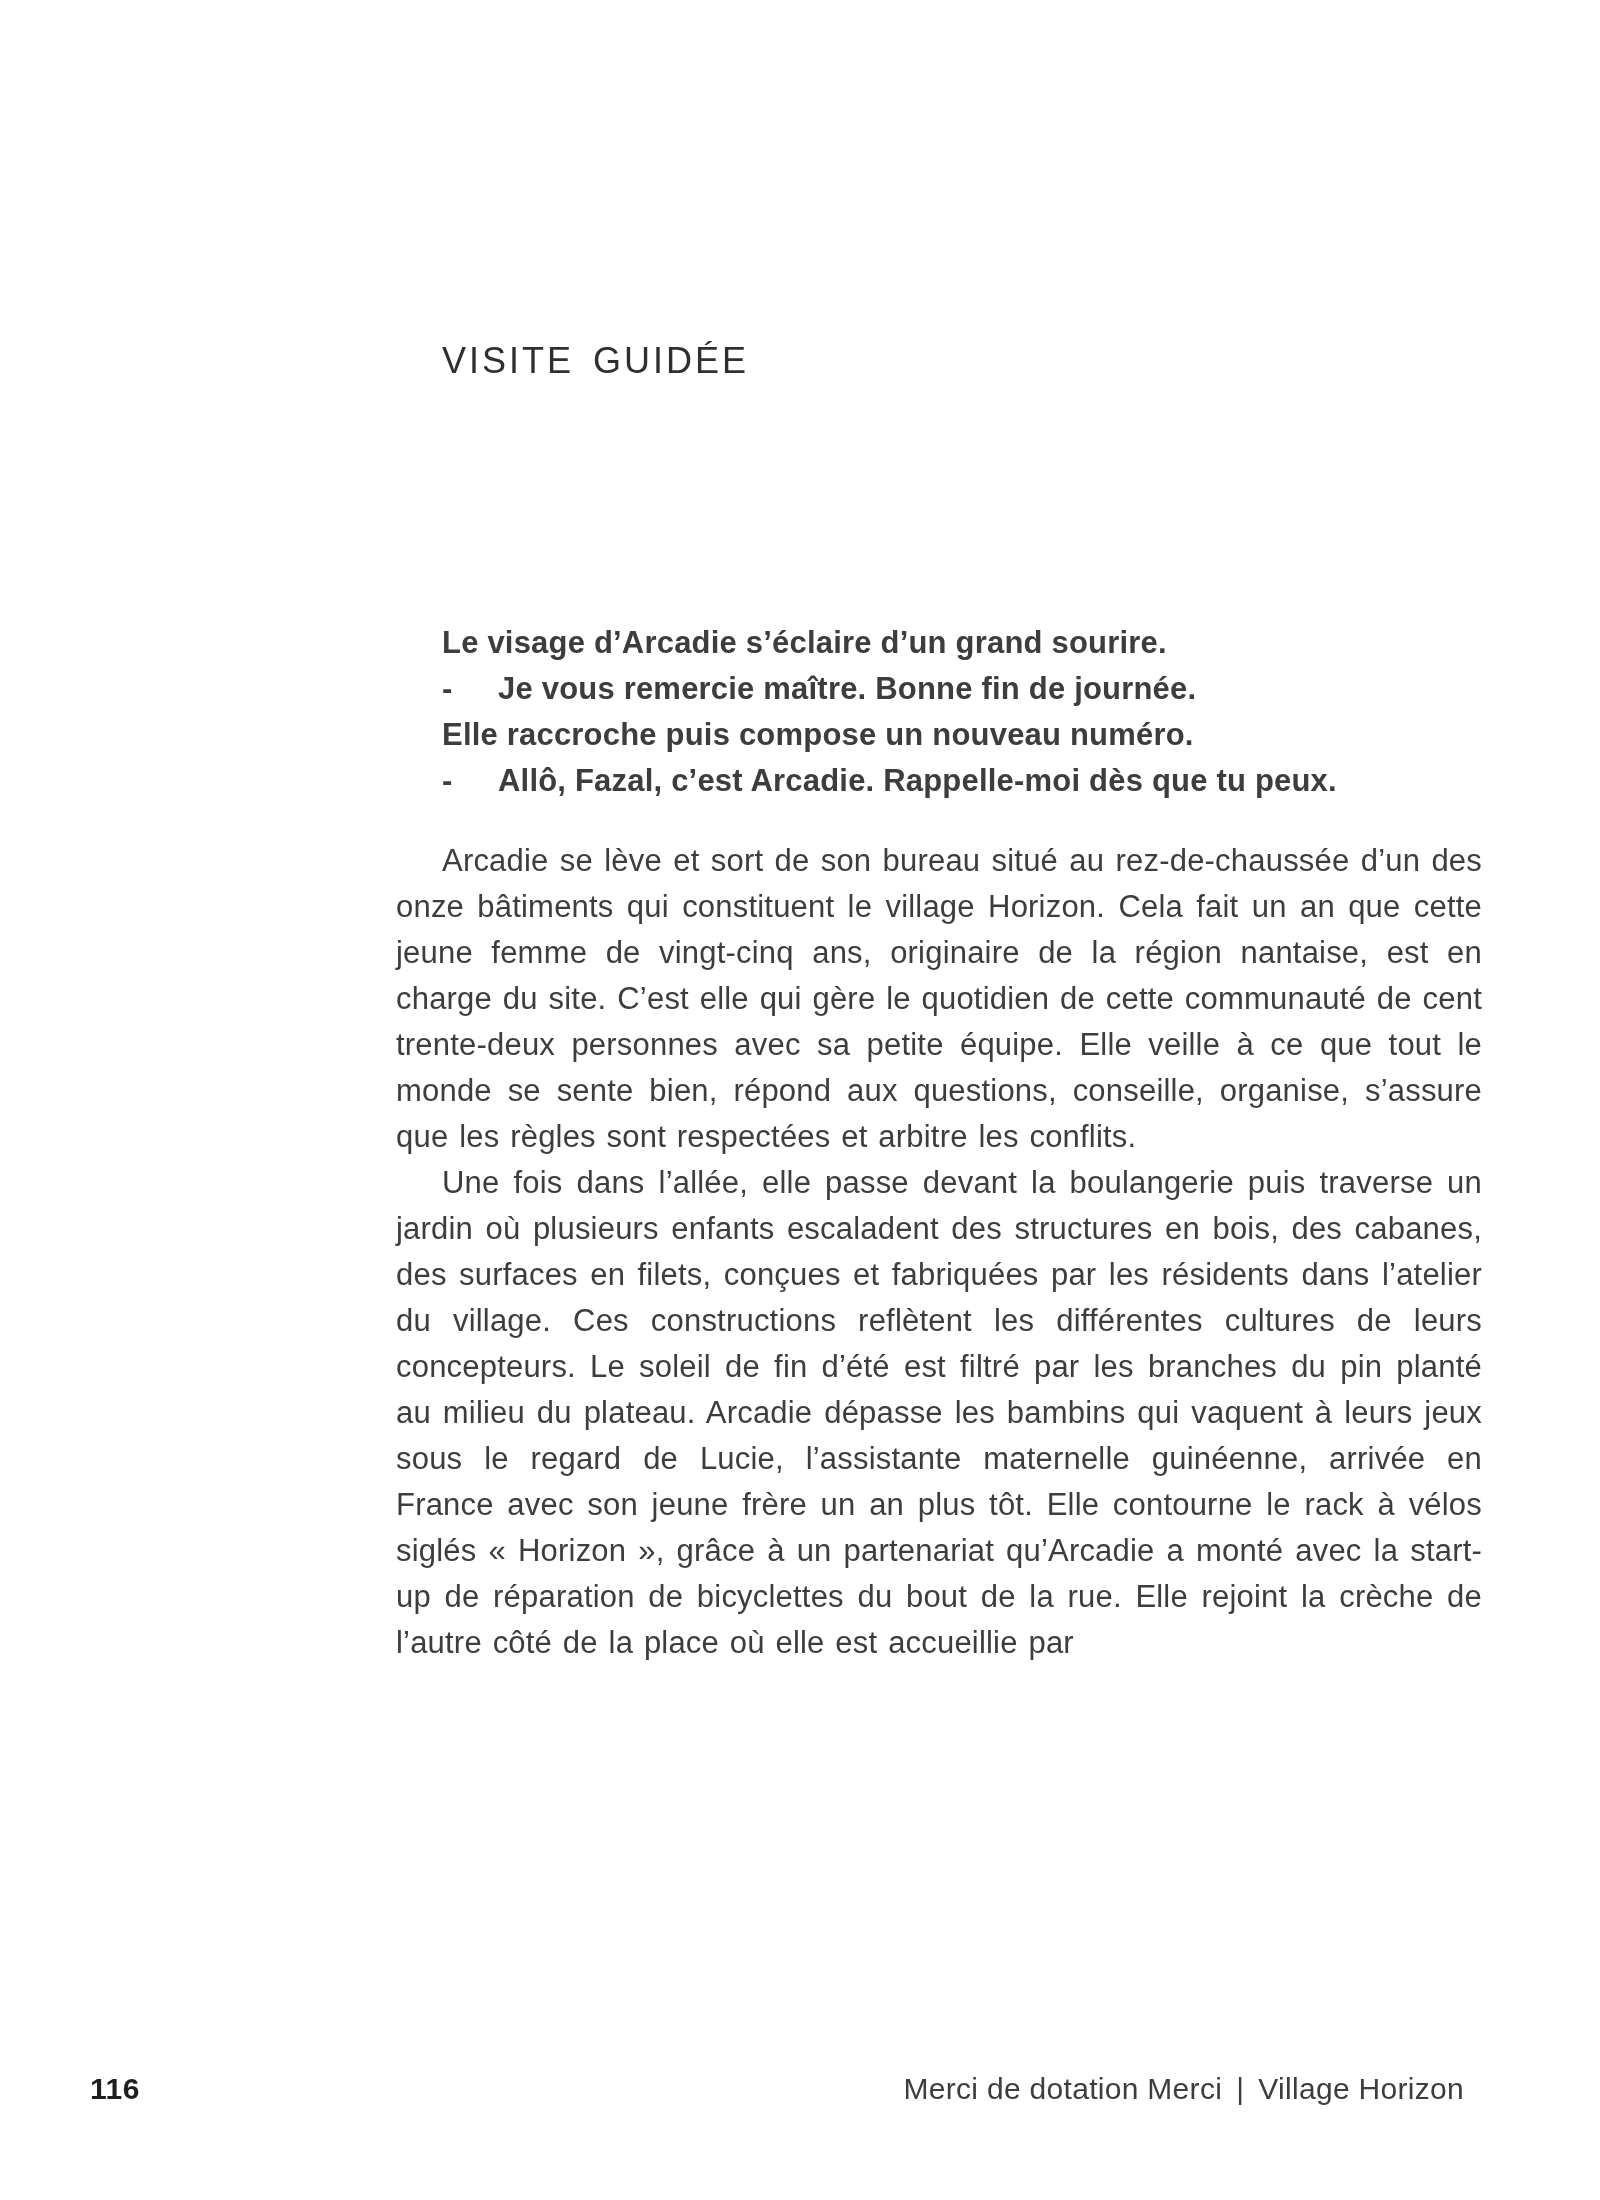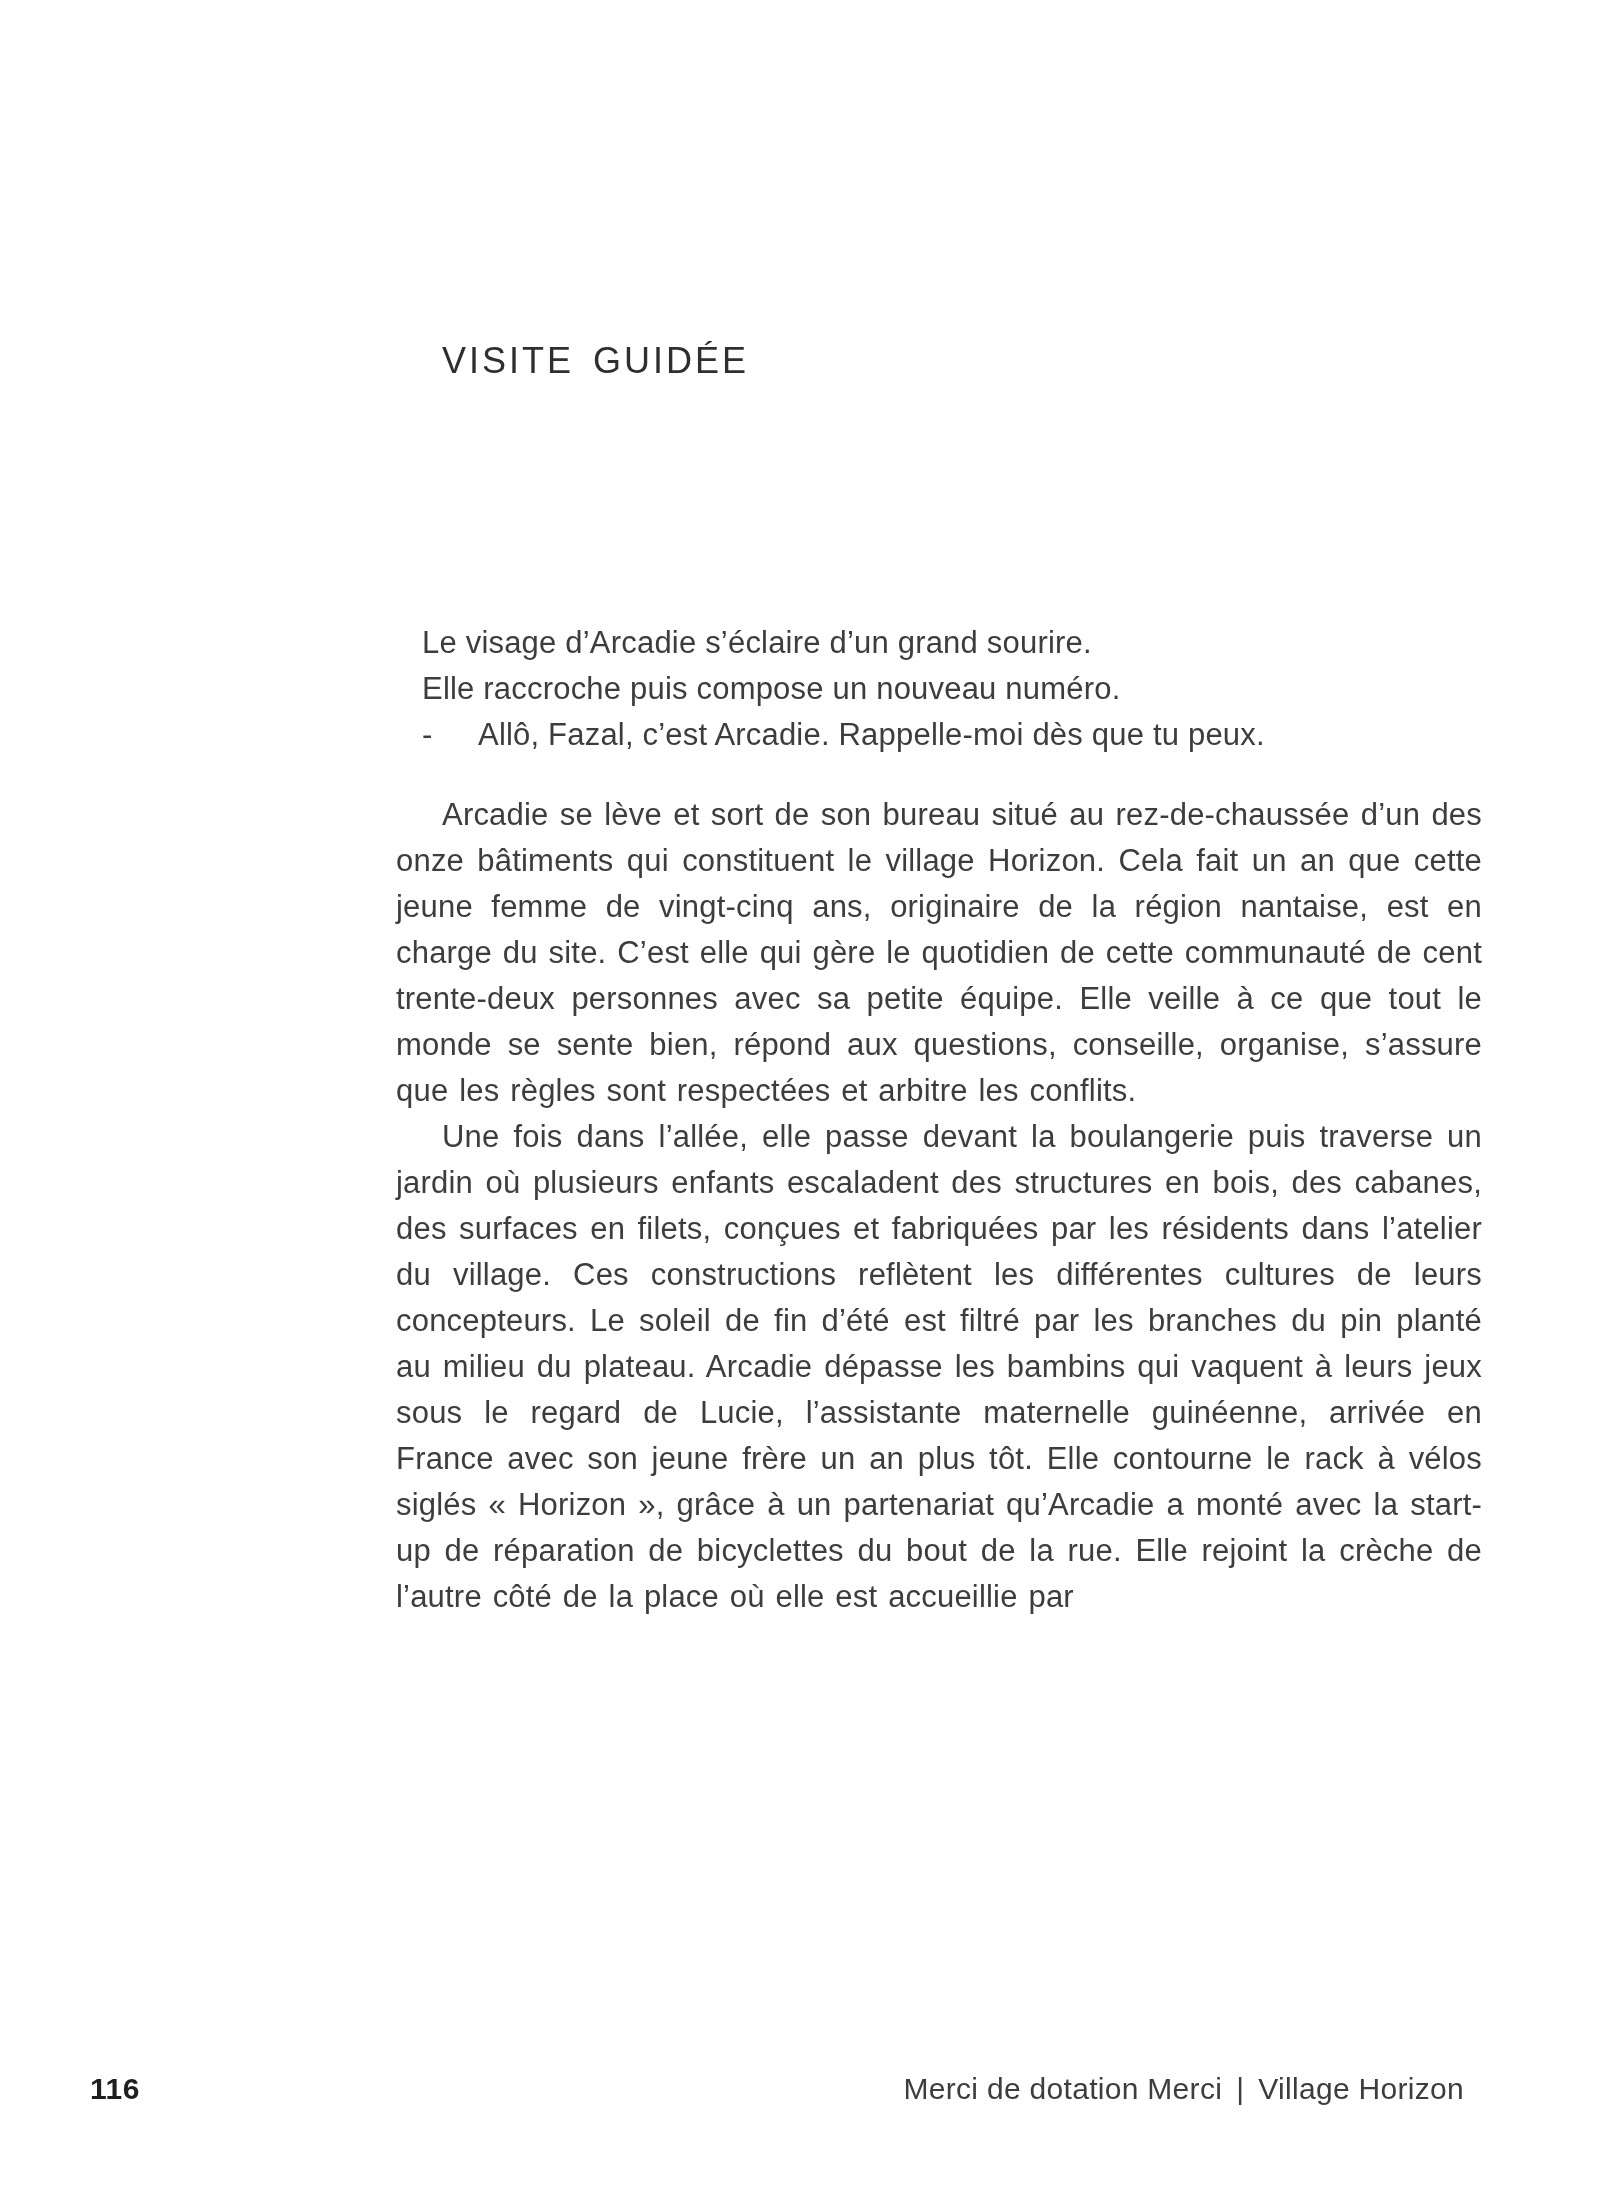--- a/index.html
+++ b/index.html
@@ -24,23 +24,23 @@
   }
   .title {
     font-size: 36px;
     font-weight: 400;
     letter-spacing: 3px;
     color: #2f2f2f;
     margin: 0 0 238px 46px;
     word-spacing: 6px;
   }
   .dialogue {
-    margin-left: 26px;
+    margin-left: 46px;
     font-size: 31px;
-    font-weight: 400;
+    font-weight: 700;
     line-height: 46px;
     letter-spacing: 0.2px;
   }
   .dialogue-line {
     white-space: nowrap;
   }
   .dash:not(:empty) {
     display: inline-block;
     width: 56px;
   }
@@ -90,20 +90,23 @@
 
   <div class="content">
 
     <h1 class="title">VISITE GUIDÉE</h1>
 
     <div class="dialogue">
       <div class="dialogue-line">
         <span class="dash"></span><span>Le visage d’Arcadie s’éclaire d’un grand sourire.</span>
       </div>
       <div class="dialogue-line">
+        <span class="dash">-</span><span>Je vous remercie maître. Bonne fin de journée.</span>
+      </div>
+      <div class="dialogue-line">
         <span class="dash"></span><span>Elle raccroche puis compose un nouveau numéro.</span>
       </div>
       <div class="dialogue-line">
         <span class="dash">-</span><span>Allô, Fazal, c’est Arcadie. Rappelle-moi dès que tu peux.</span>
       </div>
     </div>
 
     <div class="body-text">
       <p>Arcadie se lève et sort de son bureau situé au rez-de-chaussée d’un des onze bâtiments qui constituent le village Horizon. Cela fait un an que cette jeune femme de vingt-cinq ans, originaire de la région nantaise, est en charge du site. C’est elle qui gère le quotidien de cette communauté de cent trente-deux personnes avec sa petite équipe. Elle veille à ce que tout le monde se sente bien, répond aux questions, conseille, organise, s’assure que les règles sont respectées et arbitre les conflits.</p>
       <p>Une fois dans l’allée, elle passe devant la boulangerie puis traverse un jardin où plusieurs enfants escaladent des structures en bois, des cabanes, des surfaces en filets, conçues et fabriquées par les résidents dans l’atelier du village. Ces constructions reflètent les différentes cultures de leurs concepteurs. Le soleil de fin d’été est filtré par les branches du pin planté au milieu du plateau. Arcadie dépasse les bambins qui vaquent à leurs jeux sous le regard de Lucie, l’assistante maternelle guinéenne, arrivée en France avec son jeune frère un an plus tôt. Elle contourne le rack à vélos siglés « Horizon », grâce à un partenariat qu’Arcadie a monté avec la start-up de réparation de bicyclettes du bout de la rue. Elle rejoint la crèche de l’autre côté de la place où elle est accueillie par</p>

